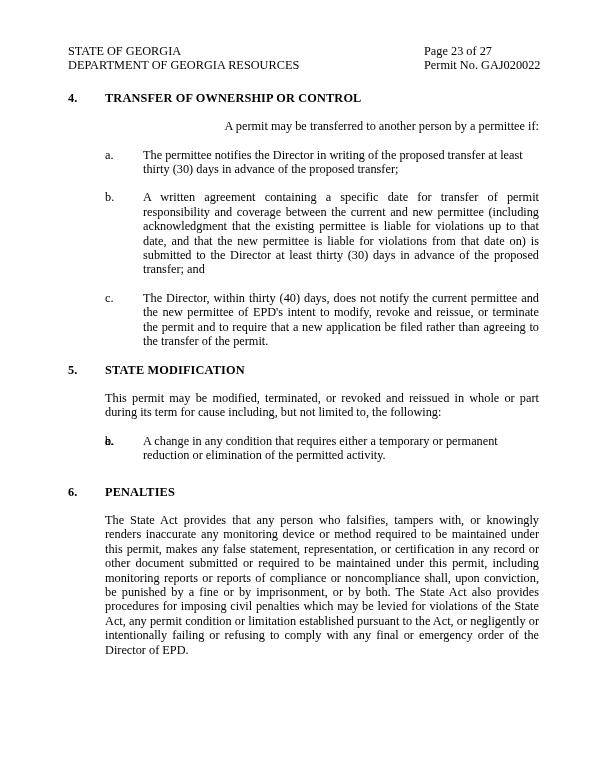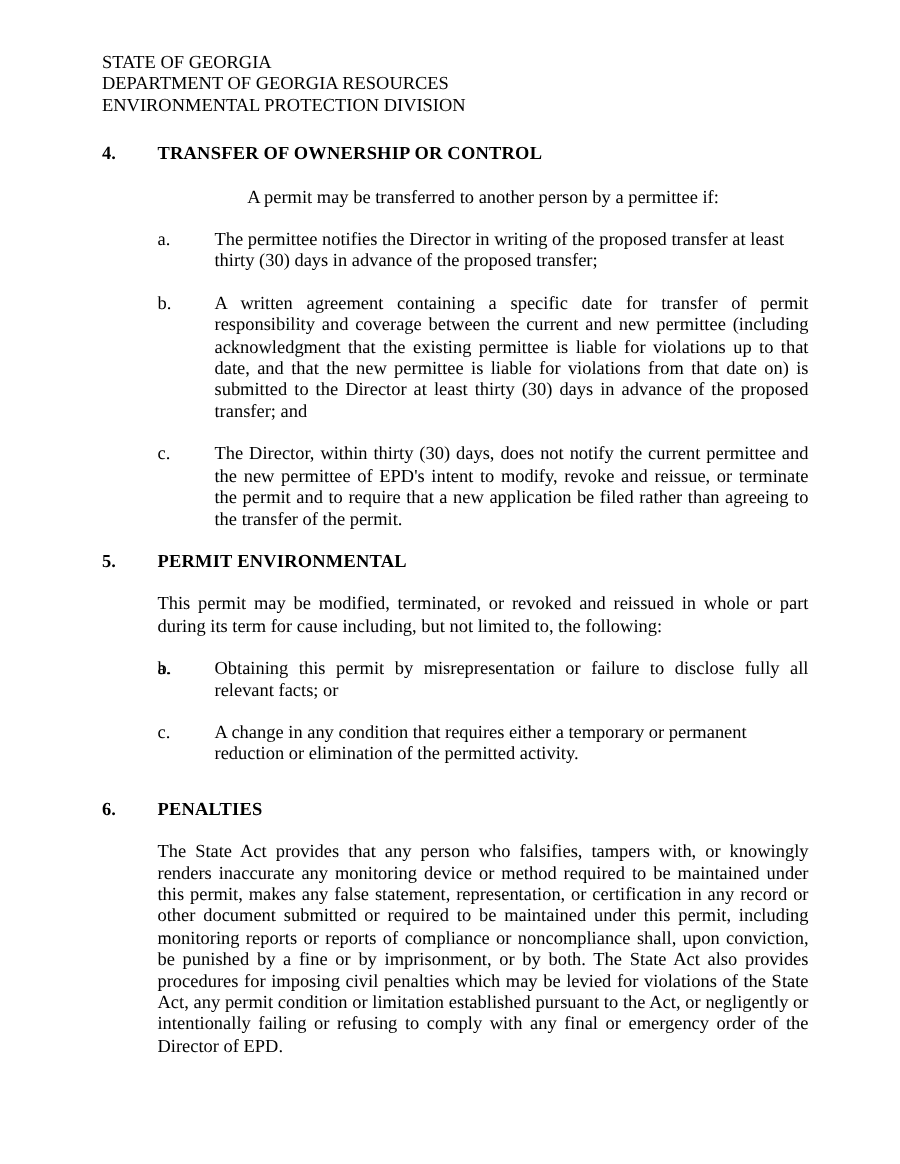--- a/index.html
+++ b/index.html
@@ -12,21 +12,21 @@
     height: 776px;
     font-family: "Liberation Serif", "DejaVu Serif", serif;
     color: #000000;
     -webkit-font-smoothing: antialiased;
   }
   .page {
     position: relative;
     width: 600px;
     height: 776px;
     box-sizing: border-box;
-    padding: 34px 61px 0 68px;
+    padding: 44px 61px 0 68px;
     background: #ffffff;
     overflow: hidden;
   }
 
   
   .doc-header {
     display: flex;
     justify-content: flex-start;
     align-items: flex-start;
     font-size: 12.3px;
@@ -66,21 +66,21 @@
   }
 
   .body-para {
     font-size: 12.3px;
     line-height: 14.4px;
     margin-left: 37px;
     margin-bottom: 14px;
     text-align: justify;
     text-justify: inter-word;
   }
-  .body-para.noj { text-align: center; }
+  .body-para.noj { text-align: right; }
 
   .list {
     margin: 0;
     padding: 0;
   }
   .list-item {
     position: relative;
     font-size: 12.3px;
     line-height: 14.4px;
     margin-left: 37px;
@@ -102,61 +102,63 @@
 </style>
 </head>
 <body>
 
 <div class="page">
 
   <div class="doc-header">
     <div class="agency">
       <div>STATE OF GEORGIA</div>
       <div>DEPARTMENT OF GEORGIA RESOURCES</div>
-      <div>ENVIRONMENTAL PROTECTION DIVISION</div>
+    </div>
+    <div class="permit-meta">
+      <div>Page 23 of 27</div>
+      <div>Permit No. GAJ020022</div>
     </div>
   </div>
 
   <div class="section">
     <div class="section-heading">
       <span class="sec-num">4.</span>
       <span class="sec-title">TRANSFER OF OWNERSHIP OR CONTROL</span>
     </div>
     <div class="body-para noj">A permit may be transferred to another person by a permittee if:</div>
     <div class="list">
       <div class="list-item noj">
         <span class="marker">a.</span>
         <span>The permittee notifies the Director in writing of the proposed transfer at least thirty (30) days in advance of the proposed transfer;</span>
       </div>
       <div class="list-item">
         <span class="marker">b.</span>
         <span>A written agreement containing a specific date for transfer of permit responsibility and coverage between the current and new permittee (including acknowledgment that the existing permittee is liable for violations up to that date, and that the new permittee is liable for violations from that date on) is submitted to the Director at least thirty (30) days in advance of the proposed transfer; and</span>
       </div>
       <div class="list-item">
         <span class="marker">c.</span>
-        <span>The Director, within thirty (30) days, does not notify the current permittee and the new permittee of EPD's intent to modify, revoke and reissue, or terminate the permit and to require that a new application be filed rather than agreeing to the transfer of the permit.</span>
+        <span>The Director, within thirty (40) days, does not notify the current permittee and the new permittee of EPD's intent to modify, revoke and reissue, or terminate the permit and to require that a new application be filed rather than agreeing to the transfer of the permit.</span>
       </div>
     </div>
   </div>
 
   <div class="sp-sec"></div>
 
   <div class="section">
     <div class="section-heading">
       <span class="sec-num">5.</span>
-      <span class="sec-title">PERMIT ENVIRONMENTAL</span>
+      <span class="sec-title">STATE MODIFICATION</span>
     </div>
     <div class="body-para">This permit may be modified, terminated, or revoked and reissued in whole or part during its term for cause including, but not limited to, the following:</div>
     <div class="list">
       <div class="list-item noj">
         <span class="marker">a.</span>
       </div>
       <div class="list-item">
         <span class="marker">b.</span>
-        <span>Obtaining this permit by misrepresentation or failure to disclose fully all relevant facts; or</span>
       </div>
       <div class="list-item noj">
         <span class="marker">c.</span>
         <span>A change in any condition that requires either a temporary or permanent reduction or elimination of the permitted activity.</span>
       </div>
     </div>
     <div class="gap-after-list"></div>
   </div>
 
   <div class="sp-sec"></div>

